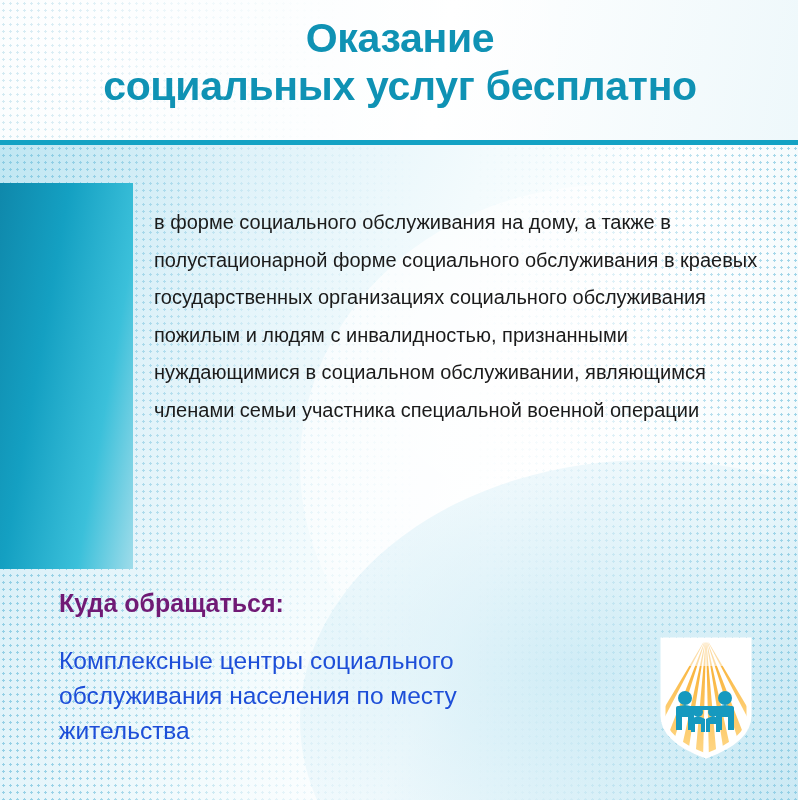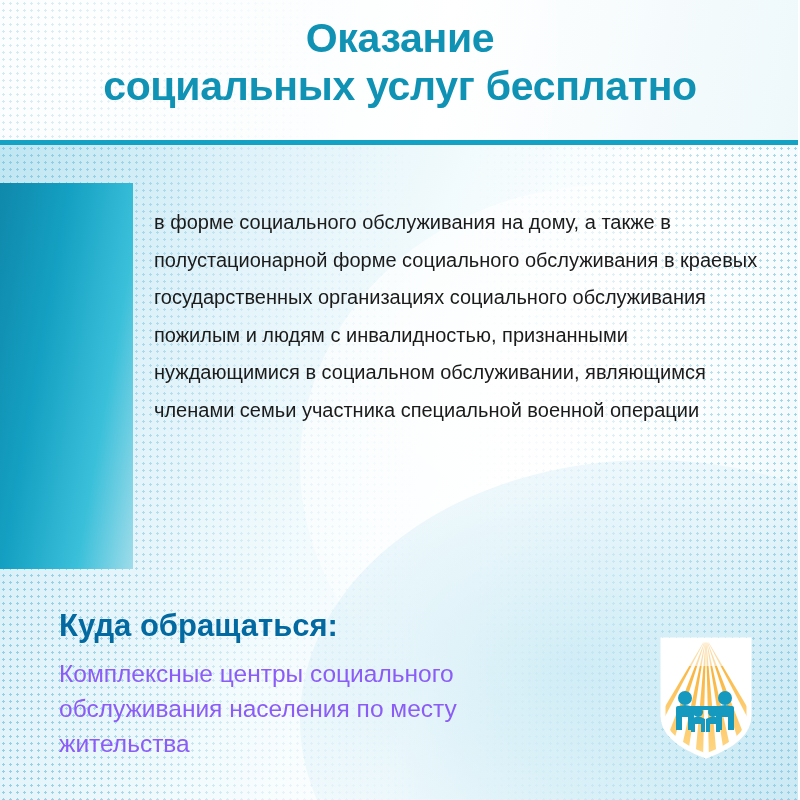--- a/index.html
+++ b/index.html
@@ -139,36 +139,35 @@
     color: #1b1b1b;
     font-size: 20px;
     line-height: 37.5px;
     z-index: 6;
   }
 
   
   .where-title {
     position: absolute;
     left: 59px;
-    top: 608px;
-    color: #0369a1;
-    font-size: 31px;
+    top: 589px;
+    color: #701a75;
+    font-size: 25px;
     font-weight: bold;
     z-index: 6;
   }
   .where-text {
     position: absolute;
     left: 59px;
     top: 643px;
     width: 530px;
-    color: #8b5cf6;
+    color: #1d4ed8;
     font-size: 24.5px;
     line-height: 35px;
     z-index: 6;
-    margin-top: 13px;
   }
 
   
   .emblem {
     position: absolute;
     left: 657px;
     top: 636px;
     width: 98px;
     height: 124px;
     z-index: 7;

